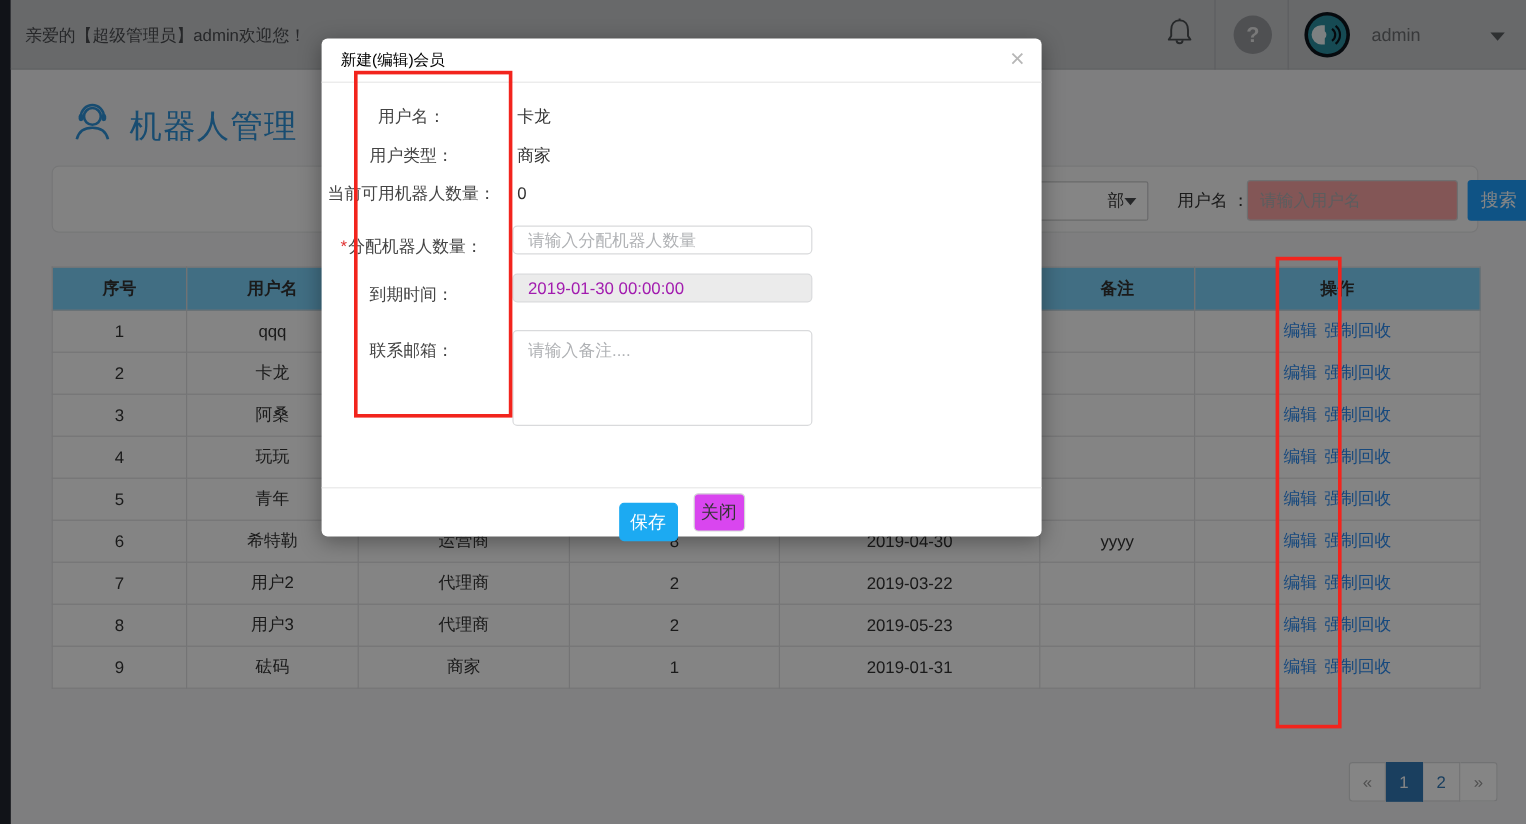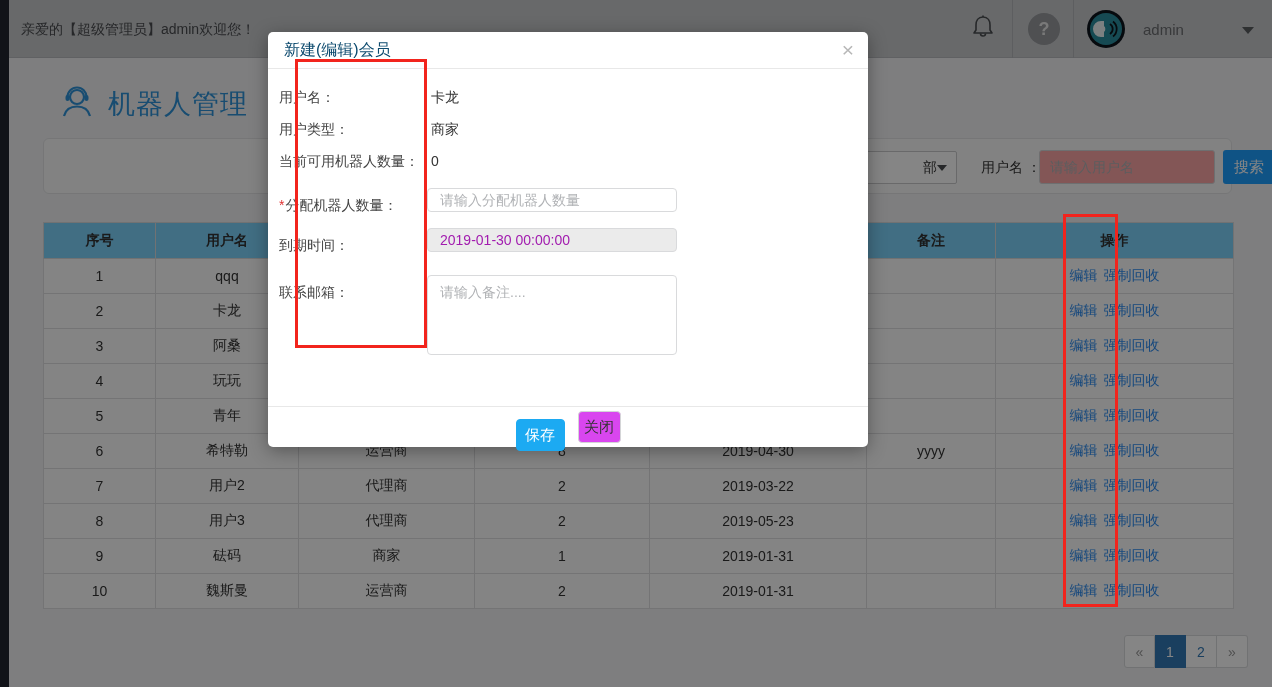--- a/index.html
+++ b/index.html
@@ -52,24 +52,24 @@
   .pg { width:31px; height:33px; background:#fff; border:1px solid #d9dadc; border-left:none; display:flex; align-items:center; justify-content:center; font-size:14px; color:#337ab7; cursor:pointer; }
   .pg:first-child { border-left:1px solid #d9dadc; border-radius:3px 0 0 3px; }
   .pg:last-child { border-radius:0 3px 3px 0; }
   .pg.nav { color:#999; }
   .pg.active { background:#337ab7; border-color:#337ab7; color:#fff; }
 
   
   .backdrop { position:absolute; left:0; top:0; width:1272px; height:687px; background:rgba(0,0,0,0.48); z-index:40; }
   .modal { position:absolute; left:268px; top:32px; width:600px; height:415px; background:#fff; border-radius:5px; box-shadow:0 4px 18px rgba(0,0,0,0.35); z-index:50; }
   .m-head { position:absolute; left:0; top:0; width:100%; height:37px; border-bottom:1px solid #e8e8e8; }
-  .m-title { position:absolute; left:16px; top:0; line-height:36px; font-size:16px; color:#0c4a6e; }
+  .m-title { position:absolute; left:16px; top:0; line-height:36px; font-size:13px; color:#000000; }
   .m-close { position:absolute; right:14px; top:6px; font-size:21px; color:#b7b7b7; cursor:pointer; line-height:24px; }
   .m-row { position:absolute; left:0; width:100%; }
-  .m-label { position:absolute; left:0; top:0; width:150px; text-align:left; line-height:34px; font-size:14px; color:#444;margin-left:11px; }
+  .m-label { position:absolute; left:0; top:0; width:150px; text-align:center; line-height:34px; font-size:14px; color:#444; }
   .m-label .req { color:#e03131; margin-right:1px; }
   .m-static { position:absolute; left:163px; top:0; line-height:34px; font-size:14px; color:#333; }
   .m-input, .m-textarea { position:absolute; left:159px; top:0; width:250px; height:24px; border:1px solid #d9dadc; border-radius:4px; font-size:14px; padding:0 12px; color:#555; background:#fff; font-family:inherit; }
   .m-input::placeholder, .m-textarea::placeholder { color:#b0b2b5; }
   .m-input[disabled] { background:#ebebeb; color:#a21caf; }
   .m-textarea { height:80px; padding:8px 12px; resize:none; }
   .m-row:nth-of-type(1){ top:48px; } .m-row:nth-of-type(2){ top:80px; }
   .m-row:nth-of-type(3){ top:112px; } .m-row:nth-of-type(4){ top:156px; }
   .m-row:nth-of-type(5){ top:196px; } .m-row:nth-of-type(6){ top:243px; }
   .m-foot { position:absolute; left:0; bottom:0; width:100%; height:41px; border-top:1px solid #e8e8e8; display:flex; align-items:center; justify-content:center; gap:13px; }
@@ -237,29 +237,20 @@
         </tr>
         <tr>
           <td class="c-no">9</td>
           <td>砝码</td>
           <td>商家</td>
           <td>1</td>
           <td>2019-01-31</td>
           <td></td>
           <td><a class="op-link">编辑</a><a class="op-link">强制回收</a></td>
         </tr>
-        <tr>
-          <td class="c-no">10</td>
-          <td>魏斯曼</td>
-          <td>运营商</td>
-          <td>2</td>
-          <td>2019-01-31</td>
-          <td></td>
-          <td><a class="op-link">编辑</a><a class="op-link">强制回收</a></td>
-        </tr>
       </tbody>
   </table>
 
   <div class="pager" id="pager">
       <div class="pg nav">«</div>
       <div class="pg active">1</div>
       <div class="pg">2</div>
       <div class="pg nav">»</div>
     </div>
 

